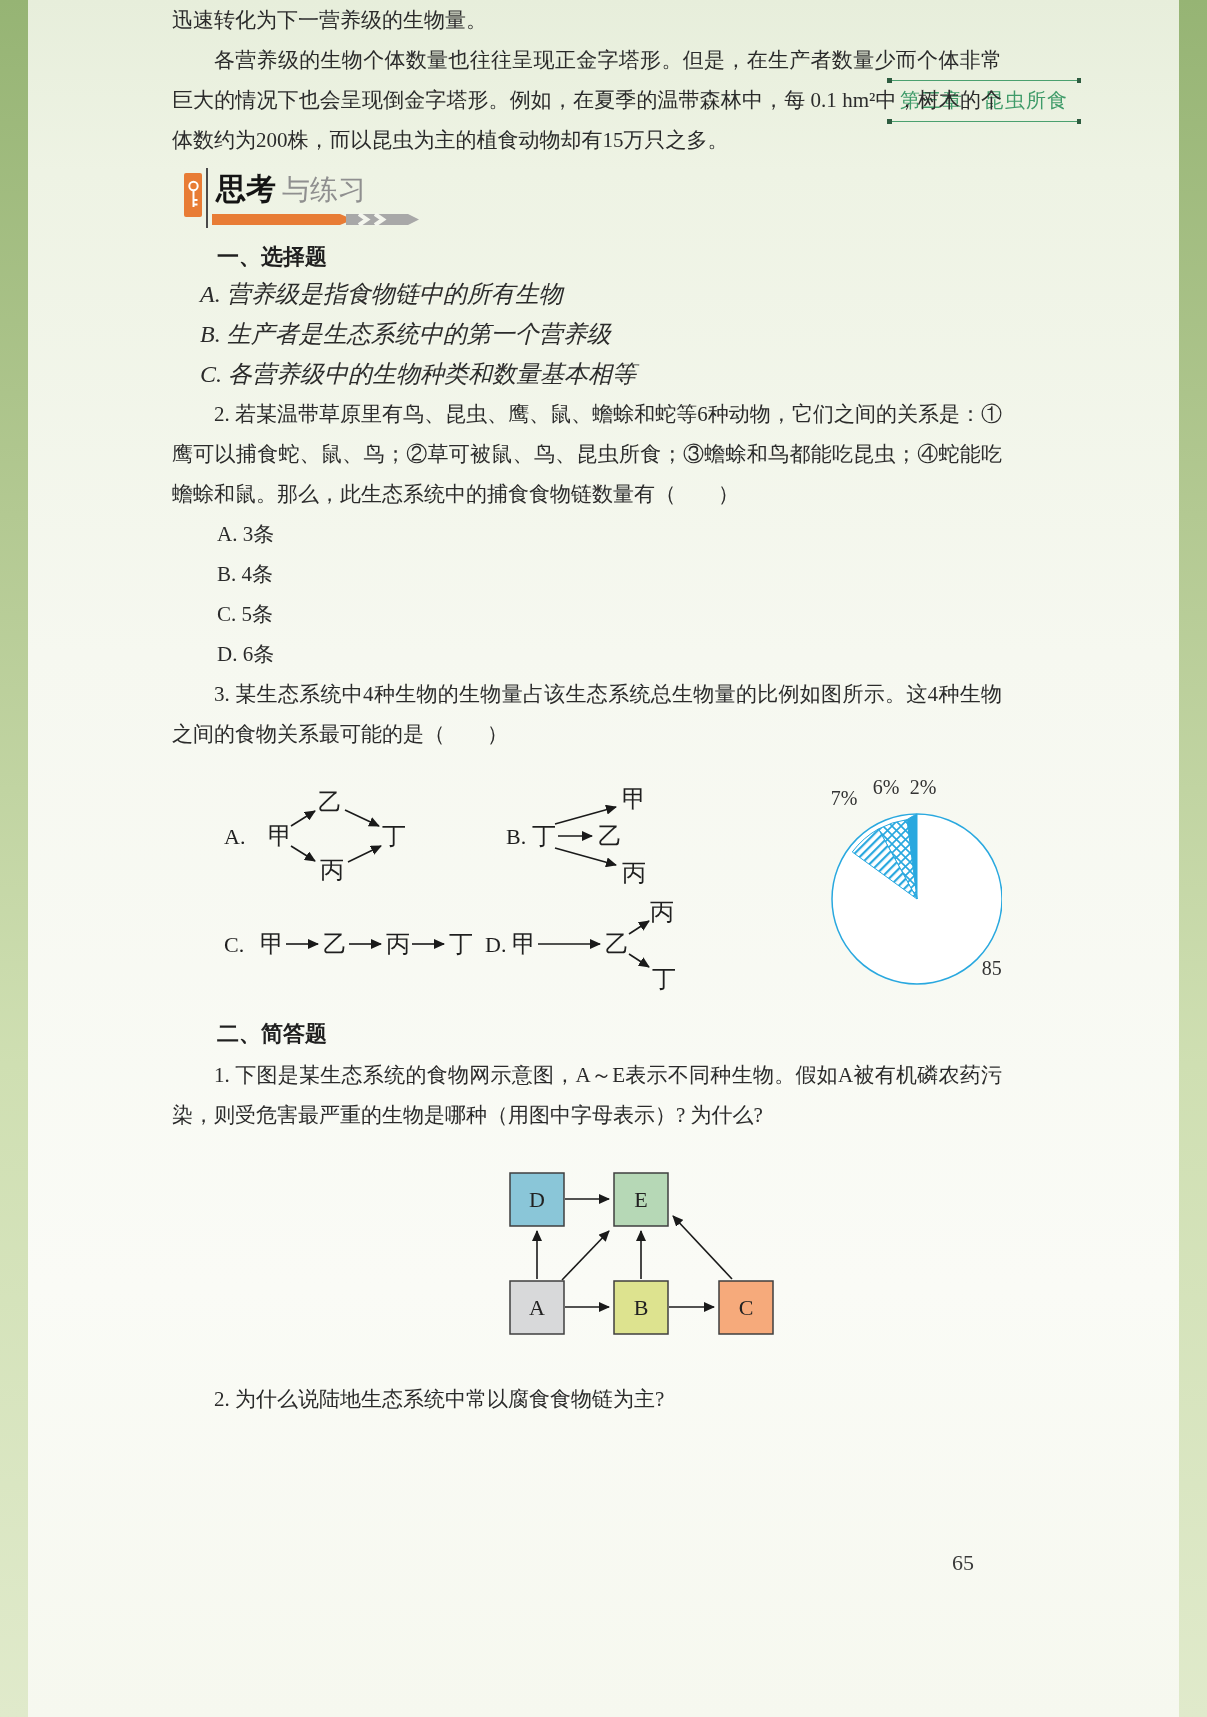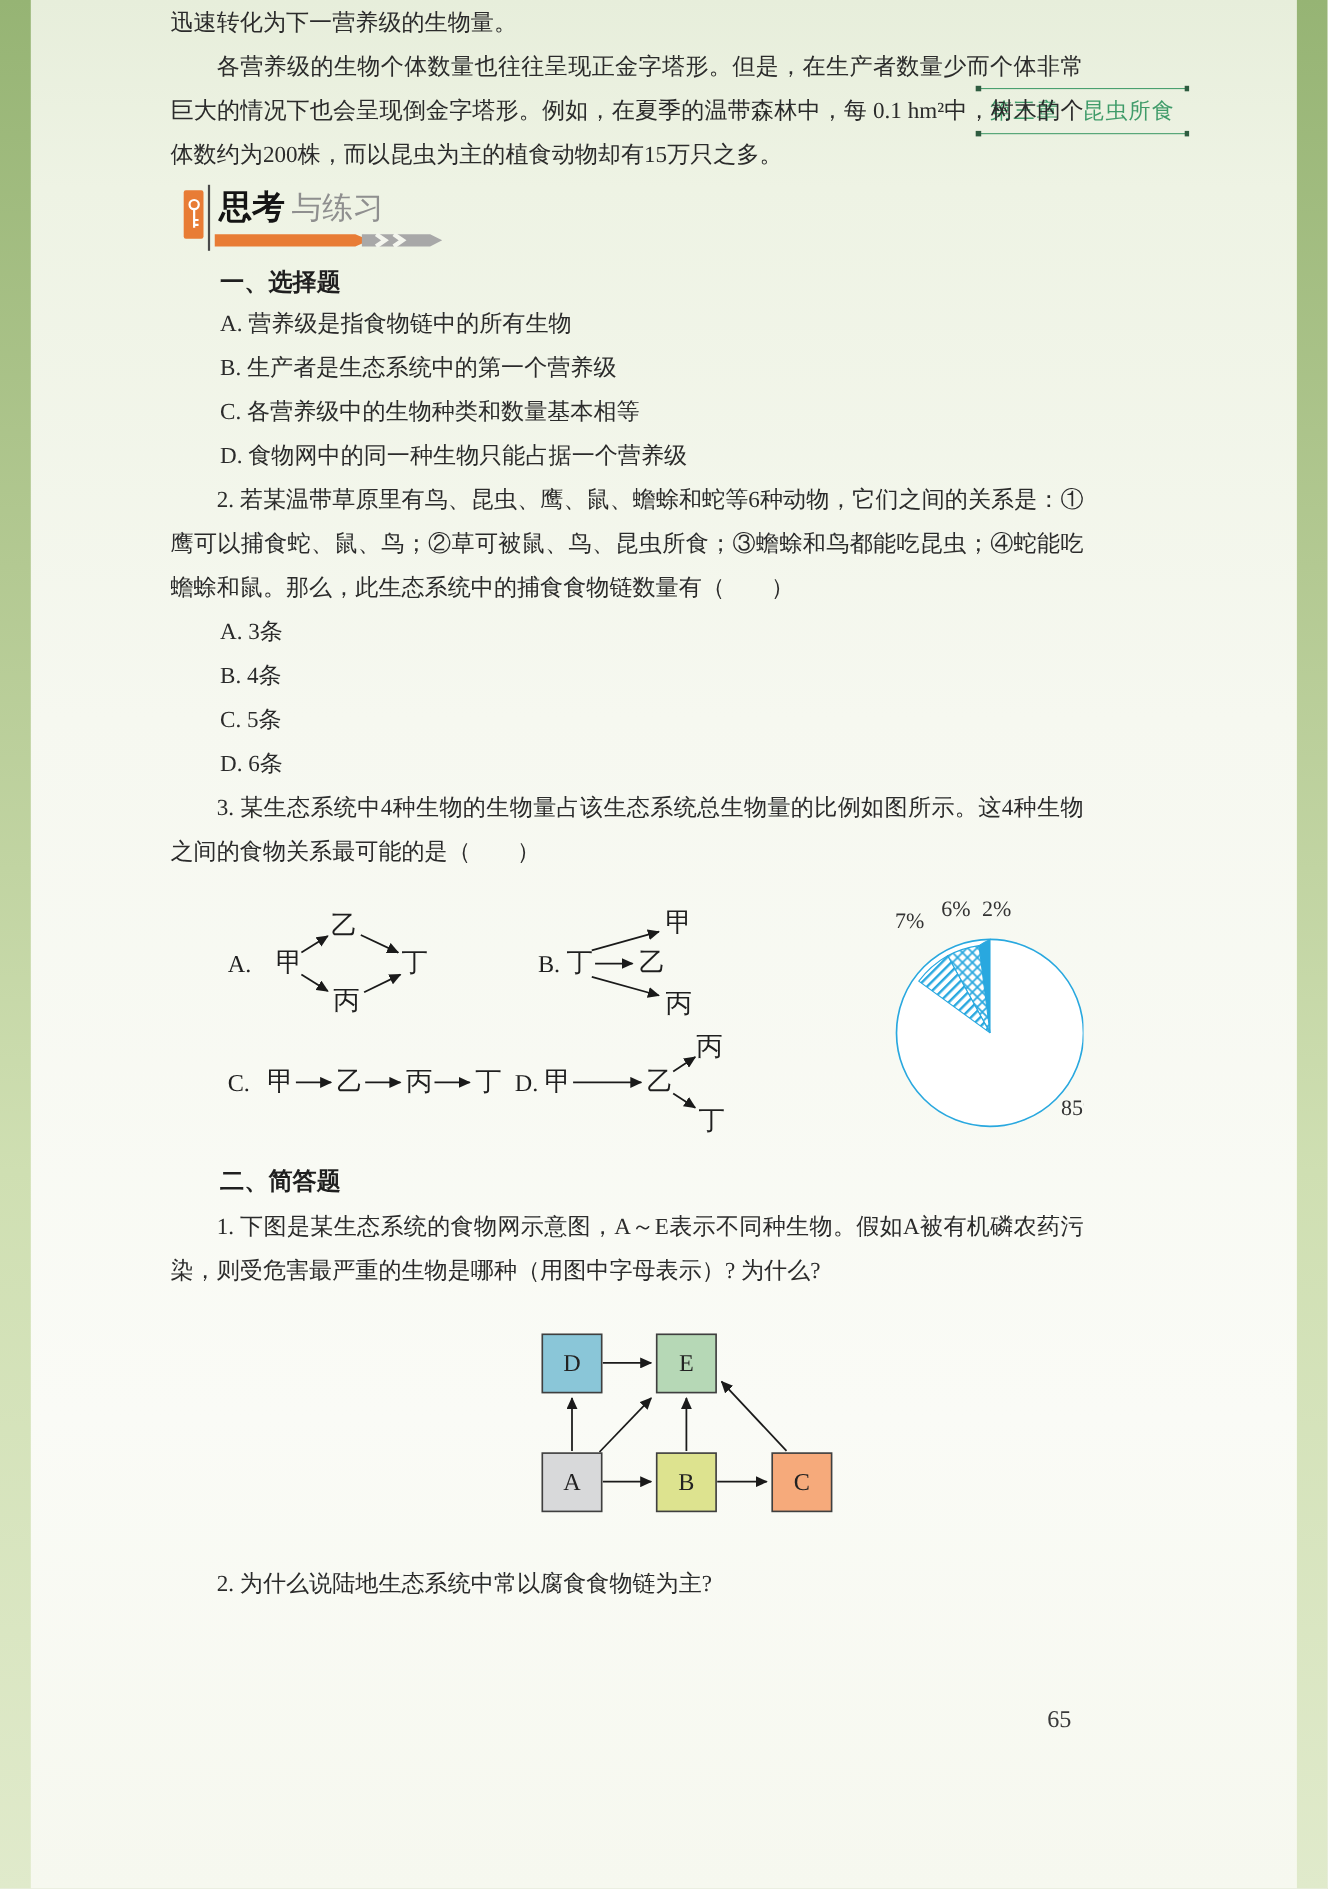--- a/index.html
+++ b/index.html
@@ -13,39 +13,39 @@
   .strip.left { left:0; } .strip.right { right:0; }
 
   .chapter-header { position:absolute; left:888px; top:80px; width:192px; text-align:center; }
   .chapter-header .hline { position:relative; height:0; border-top:1.6px solid #4aa06f; }
   .chapter-header .hline::before, .chapter-header .hline::after {
     content:""; position:absolute; top:-3px; width:4.5px; height:4.5px; background:#2e5c40; }
   .chapter-header .hline::before { left:-1px; } .chapter-header .hline::after { right:-1px; }
   .chapter-title { font-family:"Liberation Sans",sans-serif; font-size:20px; color:#3f9b69;
     padding:6px 0 7px 0; letter-spacing:1px; }
 
-  .content { position:absolute; left:155px; top:0; width:830px; }
+  .content { position:absolute; left:172px; top:0; width:830px; }
   p.body { font-size:21px; line-height:40px; margin:0; text-align:justify; }
   .indent { text-indent:2em; }
   .mt-first { margin-top:168px; }
 
   .think { position:relative; margin-top:10px; height:58px; }
   .think-tab { position:absolute; left:12px; top:3px; width:18px; height:44px;
     background:#e87c35; border-radius:2px; }
   .think-tab svg { display:block; margin:6px auto 0 auto; }
   .think-vline { position:absolute; left:34px; top:-2px; width:2px; height:60px; background:#4a4a4a; }
   .think-title { position:absolute; left:44px; top:0; line-height:38px; white-space:nowrap;
     font-family:"Liberation Sans",sans-serif; }
   .think-bold { font-size:30px; font-weight:bold; color:#141414; }
   .think-light { font-size:28px; color:#8f8f8f; margin-left:6px; }
   .think-bars { position:absolute; left:40px; top:42px; }
 
   .sec-title { font-family:"Liberation Sans",sans-serif; font-weight:bold; font-size:22px;
     color:#1f1f1f; line-height:34px; margin:12px 0 0 45px; }
-  .opt { font-size:21px; line-height:40px; margin-left:45px; }
+  .opt { font-size:24px; line-height:40px; margin-left:28px;font-style:italic; }
   .optrow { display:flex; font-size:21px; line-height:40px; margin-left:45px;flex-direction:column; }
   .optrow span { width:193px; }
   .fig3 { position:relative; height:255px; }
   .fig3 svg.figsvg { position:absolute; left:0; top:0; }
   .foodweb { position:relative; height:210px; }
   .foodweb svg { position:absolute; left:330px; top:0; }
   .pagenum { position:absolute; left:952px; top:1550px; font-size:22px; color:#3a3a3a; }
 </style>
 </head>
 <body>
@@ -85,21 +85,20 @@
           <path d="M147,1 L155,6.5 L147,12 M163,1 L171,6.5 L163,12" stroke="#f4f6ee" stroke-width="4" fill="none"></path>
         </svg>
       </div>
     </div>
 
     <div class="sec-title">一、选择题</div>
 
     <div class="opt">A. 营养级是指食物链中的所有生物</div>
     <div class="opt">B. 生产者是生态系统中的第一个营养级</div>
     <div class="opt">C. 各营养级中的生物种类和数量基本相等</div>
-    <div class="opt">D. 食物网中的同一种生物只能占据一个营养级</div>
 
     <p class="body indent">2. 若某温带草原里有鸟、昆虫、鹰、鼠、蟾蜍和蛇等6种动物，它们之间的关系是：①鹰可以捕食蛇、鼠、鸟；②草可被鼠、鸟、昆虫所食；③蟾蜍和鸟都能吃昆虫；④蛇能吃蟾蜍和鼠。那么，此生态系统中的捕食食物链数量有（　　）</p>
     <div class="optrow">
       <span>A. 3条</span>
       <span>B. 4条</span>
       <span>C. 5条</span>
       <span>D. 6条</span>
     </div>
 
     <p class="body indent">3. 某生态系统中4种生物的生物量占该生态系统总生物量的比例如图所示。这4种生物之间的食物关系最可能的是（　　）</p>

